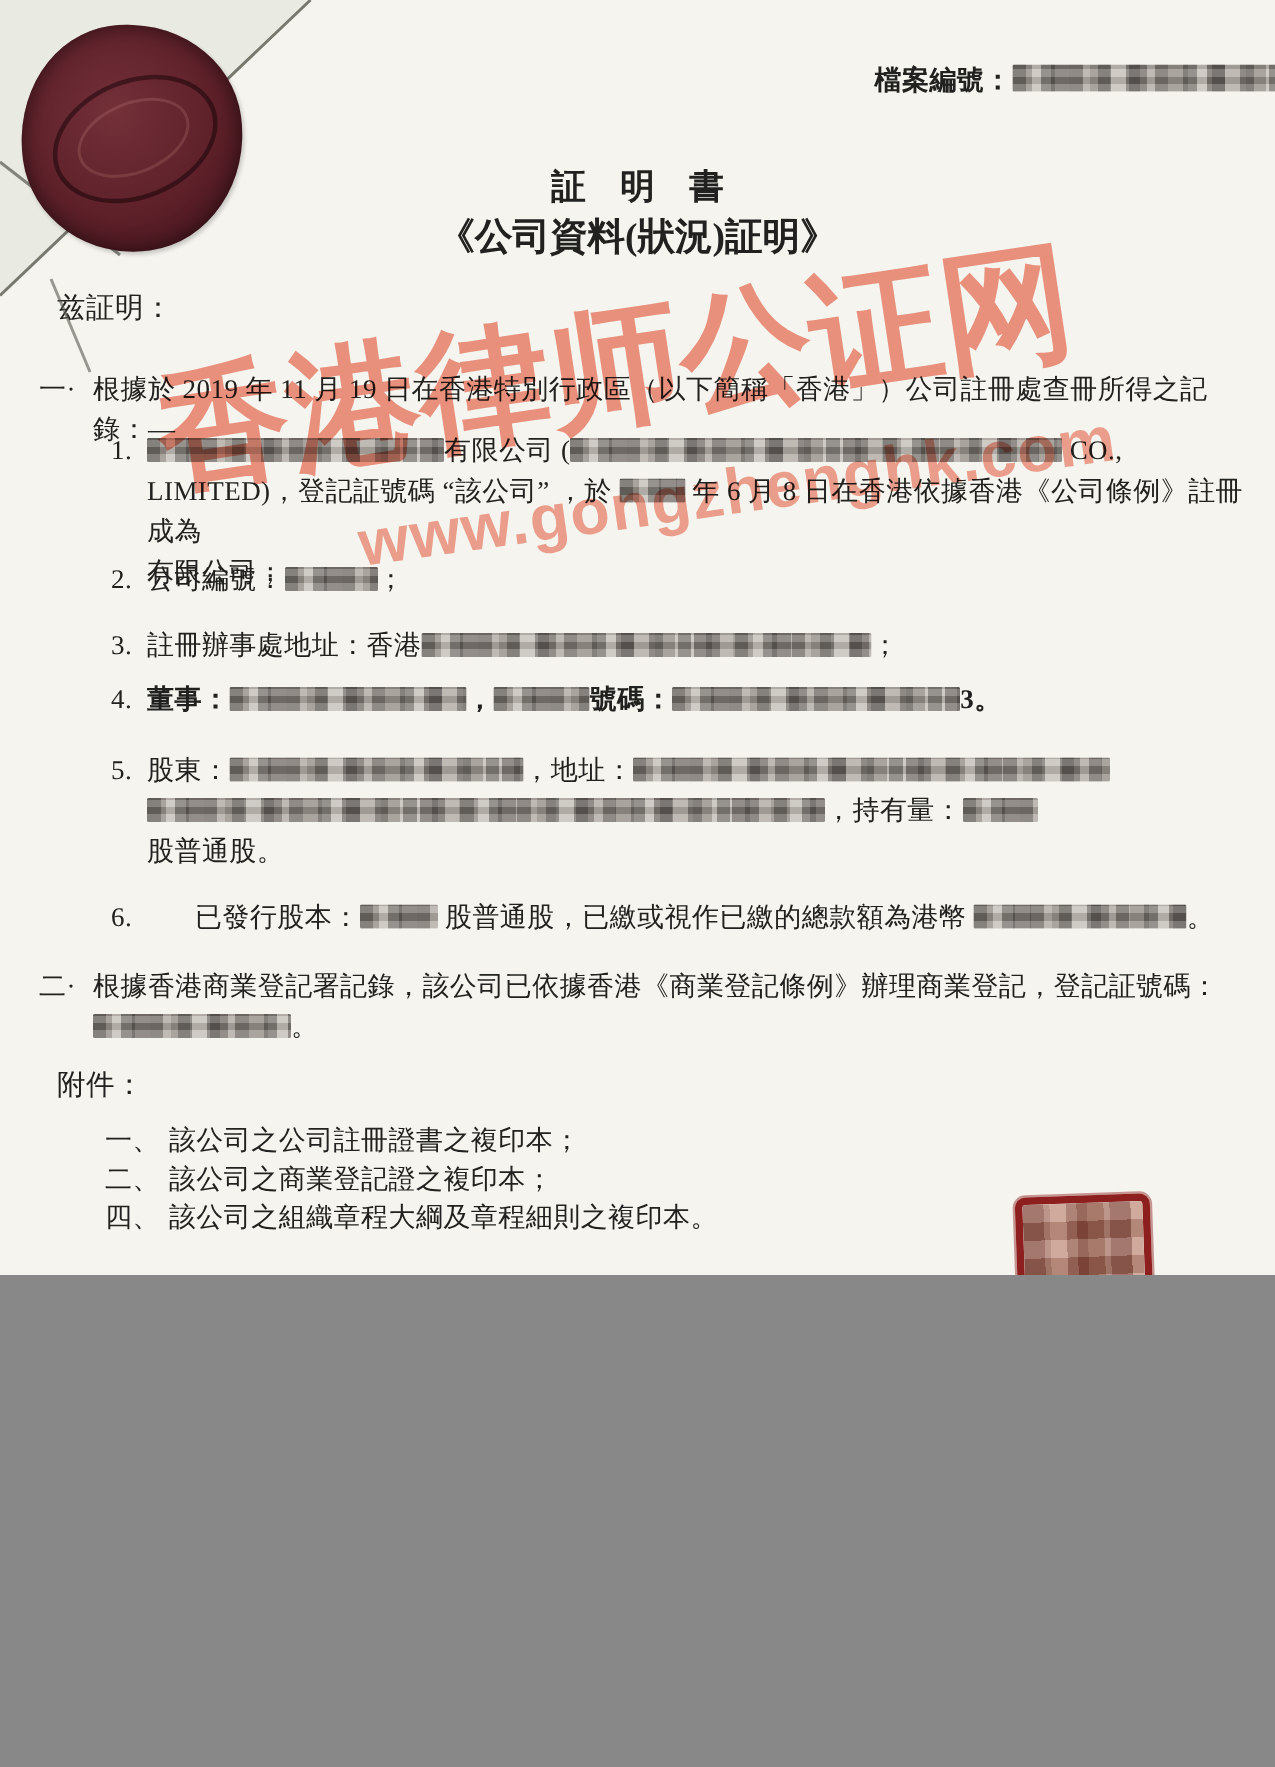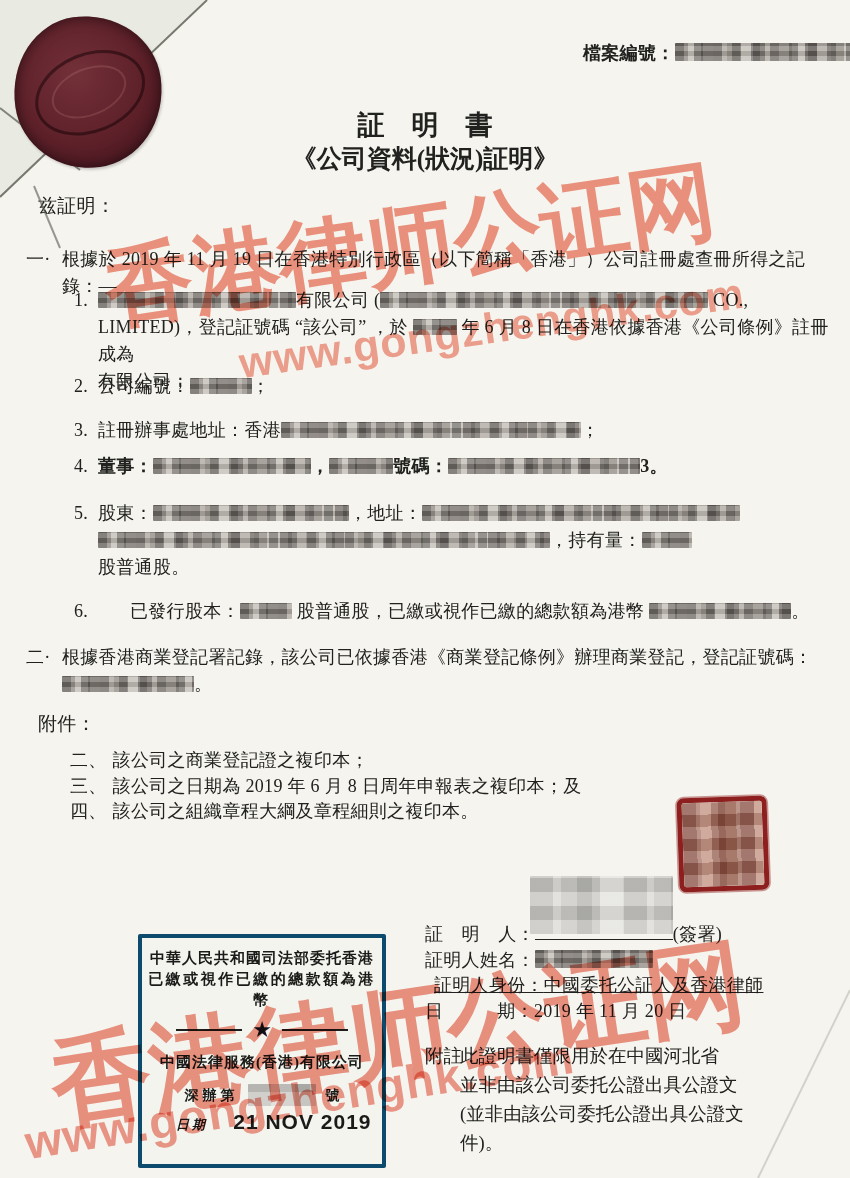--- a/index.html
+++ b/index.html
@@ -1,16 +1,16 @@
 <!DOCTYPE html>
 <html><head>
 <meta charset="utf-8">
 <style>
   html,body{margin:0;padding:0;background:#888;}
-  .page{position:relative;width:850px;height:1178px;margin:0 auto;background:#f5f4ef;
+  .page{position:relative;width:850px;height:850px;margin:0 auto;background:#f5f4ef;
         overflow:hidden;font-family:"Liberation Serif","DejaVu Serif",serif;color:#21211f;}
   .abs{position:absolute;}
   .txt{font-size:18px;line-height:27px;letter-spacing:0.3px;}
   .bold{font-weight:700;}
   
   .rd{display:inline-block;height:16px;vertical-align:-2px;border-radius:1px;
       background:
        repeating-linear-gradient(0deg, rgba(255,255,255,.18) 0 5px, rgba(0,0,0,.10) 5px 10px),
        repeating-linear-gradient(90deg, rgba(70,66,63,.55) 0 9px, rgba(70,66,63,0) 9px 19px),
        repeating-linear-gradient(90deg, #969089 0 13px, #c4bfb8 13px 26px, #7b756f 26px 38px, #b1aba4 38px 52px);}
@@ -63,21 +63,21 @@
   <div class="abs seal">
     <div class="oval1"></div>
     <div class="oval2"></div>
   </div>
 
   <div class="abs txt bold" style="left:583px;top:40px;white-space:nowrap;">
     <span>檔案編號：</span><span class="rd tall" style="width:200px;"></span>
   </div>
 
   <div class="abs" style="left:0;top:108px;width:850px;text-align:center;">
-    <div class="bold" style="font-size:27px;line-height:34px;">証　明　書</div>
+    <div class="bold" style="font-size:23px;line-height:34px;">証　明　書</div>
     <div class="bold" style="font-size:25px;line-height:33px;">《公司資料(狀況)証明》</div>
   </div>
 
   <div class="abs txt" style="left:38px;top:192px;font-size:19px;">兹証明：</div>
 
   <div class="abs txt" style="left:26px;top:246px;">一·</div>
   <div class="abs txt" style="left:62px;top:246px;width:775px;">根據於 2019 年 11 月 19 日在香港特別行政區（以下簡稱「香港」）公司註冊處查冊所得之記錄：—</div>
 
   <div class="abs txt" style="left:74px;top:287px;">1.</div>
   <div class="abs txt" style="left:98px;top:287px;width:732px;">
@@ -114,22 +114,22 @@
   </div>
 
   <div class="abs txt" style="left:26px;top:644px;">二·</div>
   <div class="abs txt" style="left:62px;top:644px;width:778px;">
     <div><span>根據香港商業登記署記錄，該公司已依據香港《商業登記條例》辦理商業登記，登記証號碼：</span></div>
     <div><span class="rd" style="width:132px;"></span><span>。</span></div>
   </div>
 
   <div class="abs txt" style="left:38px;top:710px;font-size:19px;">附件：</div>
   <div class="abs" style="left:70px;top:748px;width:720px;">
+    <div class="attach-row txt" style="line-height:25.5px;"><span>一、</span><span style="display:inline-block;width:6px;"></span><span>該公司之公司註冊證書之複印本；</span></div>
     <div class="attach-row txt" style="line-height:25.5px;"><span>二、</span><span style="display:inline-block;width:6px;"></span><span>該公司之商業登記證之複印本；</span></div>
-    <div class="attach-row txt" style="line-height:25.5px;"><span>三、</span><span style="display:inline-block;width:6px;"></span><span>該公司之日期為 2019 年 6 月 8 日周年申報表之複印本；及</span></div>
     <div class="attach-row txt" style="line-height:25.5px;"><span>四、</span><span style="display:inline-block;width:6px;"></span><span>該公司之組織章程大綱及章程細則之複印本。</span></div>
   </div>
 
   <div class="abs redstamp">
     <span class="rd-red"></span>
   </div>
 
   <div class="abs rd-light" style="left:530px;top:876px;width:143px;height:58px;"></div>
 
   <div class="abs txt" style="left:425px;top:921px;white-space:nowrap;">

